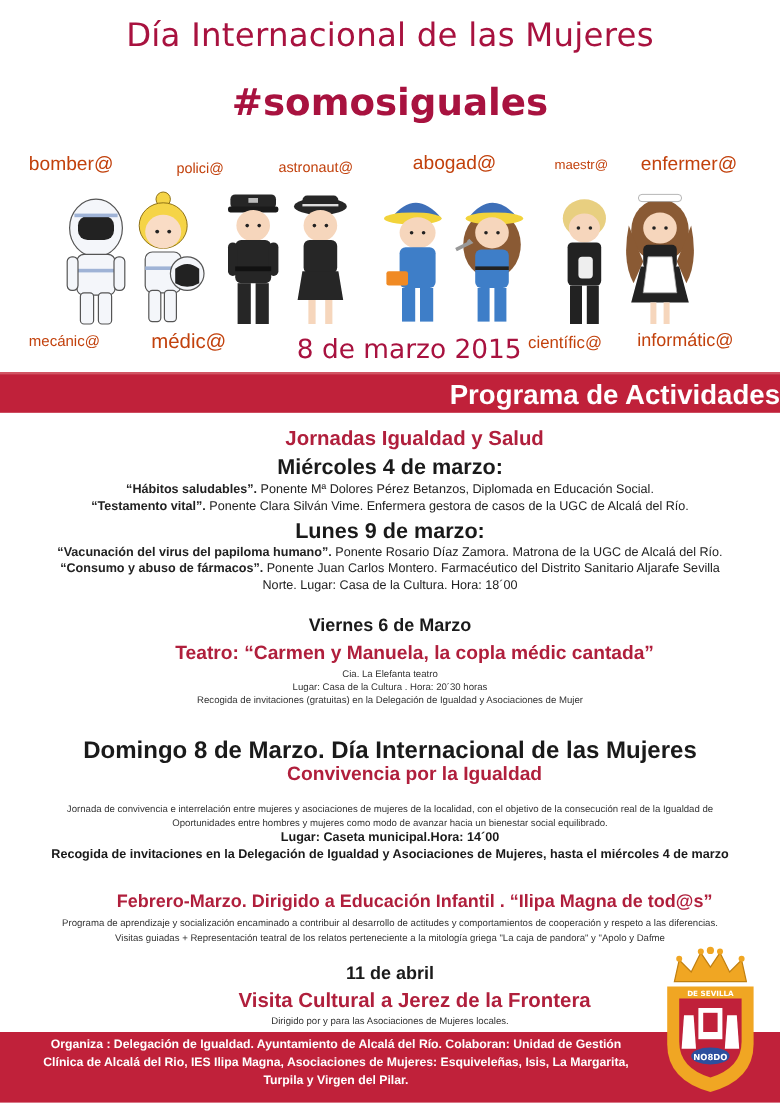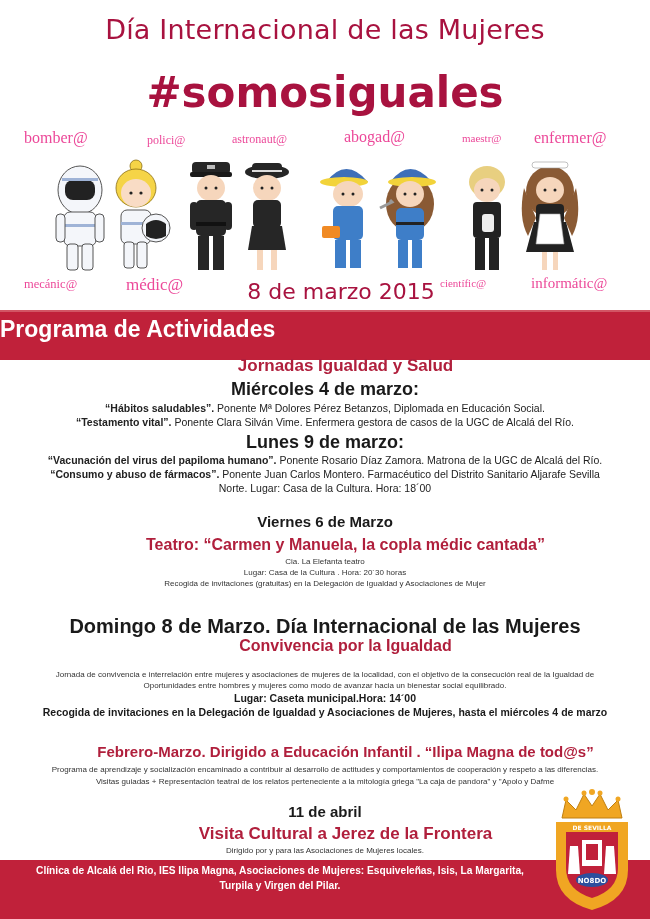--- a/index.html
+++ b/index.html
@@ -5,35 +5,35 @@
   * { margin: 0; padding: 0; box-sizing: border-box; }
   html, body { width: 650px; height: 919px; background: #ffffff; overflow: hidden; }
   body { position: relative; font-family: "Liberation Sans", sans-serif; color: #1a1a1a; }
 
   .title-main {
     position: absolute; top: 14px; left: 0; width: 650px; text-align: center;
     font-family: "DejaVu Sans", sans-serif; font-size: 27px; color: #a8123f; letter-spacing: 0.2px;
   }
   .hashtag {
     position: absolute; top: 68px; left: 0; width: 650px; text-align: center;
-    font-family: "DejaVu Sans", sans-serif; font-weight: bold; font-size: 42px; color: #a8123f;
-  }
-
-  .prof { position: absolute; font-family: Liberation Serif, serif; color: #ec4899; white-space: nowrap; }
+    font-family: "DejaVu Sans", sans-serif; font-weight: bold; font-size: 31px; color: #a8123f;
+  }
+
+  .prof { position: absolute; font-family: Liberation Sans, sans-serif; color: #c2410c; white-space: nowrap; }
 
   .figure { position: absolute; }
 
   .date-line {
     position: absolute; top: 279px; left: 0; width: 650px; text-align: center;
     font-family: "DejaVu Sans", sans-serif; font-size: 22px; color: #a8123f; margin-left: 16px;
   }
 
   .banner {
-    position: absolute; top: 310px; left: 0; width: 650px; height: 50px; background: #c0213a;
-    color: #fff; text-align: left; font-family: "Liberation Sans", sans-serif; font-weight: bold;
+    position: absolute; top: 310px; left: 0; width: 650px; height: 34px; background: #c0213a;
+    color: #fff; text-align: right; font-family: "Liberation Sans", sans-serif; font-weight: bold;
     font-size: 23px; line-height: 34px; border-top: 2px solid #d25564;
   }
 
   .blk { position: absolute; left: 0; width: 650px; text-align: center; }
   .h-red { font-weight: bold; font-size: 17px; color: #b01f3c; padding-left: 41px; }
   .h-black { font-weight: bold; font-size: 18px; color: #1a1a1a; }
   .desc { font-size: 10.5px; color: #222; line-height: 14px; }
   .desc b { font-weight: bold; }
   .small { font-size: 8px; color: #333; line-height: 11px; }
   .mid { font-size: 10.5px; font-weight: bold; color: #1a1a1a; }
@@ -162,21 +162,21 @@
     <circle cx="37" cy="32" r="1.5" fill="#222"></circle>
   <rect x="18" y="46" width="28" height="20" rx="4" fill="#222"></rect>
   <path d="M16 64 L48 64 L56 94 L8 94 Z" fill="#222"></path>
   <path d="M22 56 L42 56 L46 86 L18 86 Z" fill="#fff" stroke="#aaa" stroke-width="0.6"></path>
   <rect x="24" y="94" width="5" height="18" fill="#f6d6bc"></rect>
   <rect x="35" y="94" width="5" height="18" fill="#f6d6bc"></rect>
 </svg>
 
 <div class="prof" style="top:277px;left:24px;font-size:12.5px;">mecánic@</div>
 <div class="prof" style="top:275px;left:126px;font-size:17px;">médic@</div>
-<div class="prof" style="top:277px;left:440px;font-size:11px;">científic@</div>
+<div class="prof" style="top:277px;left:440px;font-size:14px;">científic@</div>
 <div class="prof" style="top:275px;left:531px;font-size:15px;">informátic@</div>
 
 <div class="date-line">8 de marzo 2015</div>
 
 <div class="banner">Programa de Actividades</div>
 
 <div class="blk h-red" style="top:356px;">Jornadas Igualdad y Salud</div>
 <div class="blk h-black" style="top:379px;">Miércoles 4 de marzo:</div>
 <div class="blk desc" style="top:401px;"><b>“Hábitos saludables”.</b><span> Ponente Mª Dolores Pérez Betanzos, Diplomada en Educación Social.</span></div>
 <div class="blk desc" style="top:415px;"><b>“Testamento vital”.</b><span> Ponente Clara Silván Vime. Enfermera gestora de casos de la UGC de Alcalá del Río.</span></div>
@@ -202,20 +202,21 @@
 <div class="blk h-red" style="top:743px;font-size:15px;">Febrero-Marzo. Dirigido a Educación Infantil . “Ilipa Magna de tod@s”</div>
 <div class="blk small" style="top:764px;">Programa de aprendizaje y socialización encaminado a contribuir al desarrollo de actitudes y comportamientos de cooperación y respeto a las diferencias.</div>
 <div class="blk small" style="top:776px;">Visitas guiadas + Representación teatral  de los relatos perteneciente a la mitología griega "La caja de pandora"  y "Apolo y Dafme</div>
 
 <div class="blk" style="top:803px;font-weight:bold;font-size:15px;">11 de abril</div>
 <div class="blk h-red" style="top:824px;font-size:17px;">Visita Cultural a Jerez de la Frontera</div>
 <div class="blk small" style="top:845px;">Dirigido por y para las Asociaciones de Mujeres locales.</div>
 
 <div class="footer"></div>
 <div class="footer-text">
+  <div>Organiza : Delegación de Igualdad. Ayuntamiento de Alcalá del Río. Colaboran: Unidad de Gestión</div>
   <div>Clínica de Alcalá del Rio, IES Ilipa Magna, Asociaciones de Mujeres: Esquiveleñas, Isis, La Margarita,</div>
   <div>Turpila y Virgen del Pilar.</div>
 </div>
 
 <svg class="shield" viewBox="0 0 80 125">
   <path d="M10 30 L14 12 L24 22 L32 6 L40 18 L48 6 L56 22 L66 12 L70 30 Z" fill="#f0a623" stroke="#c07f10" stroke-width="1"></path>
   <circle cx="14" cy="11" r="2.5" fill="#f0a623"></circle>
     <circle cx="32" cy="5" r="2.5" fill="#f0a623"></circle>
   <circle cx="48" cy="5" r="2.5" fill="#f0a623"></circle>
     <circle cx="66" cy="11" r="2.5" fill="#f0a623"></circle>

